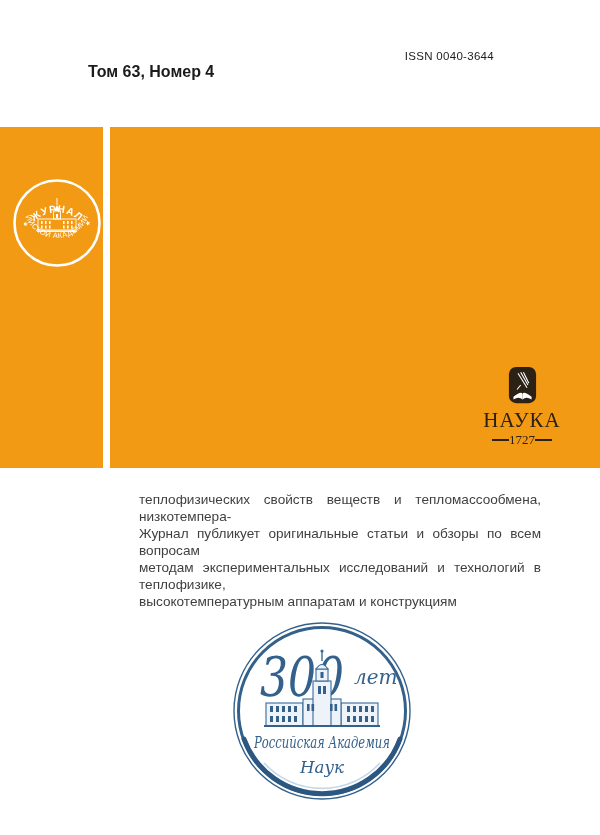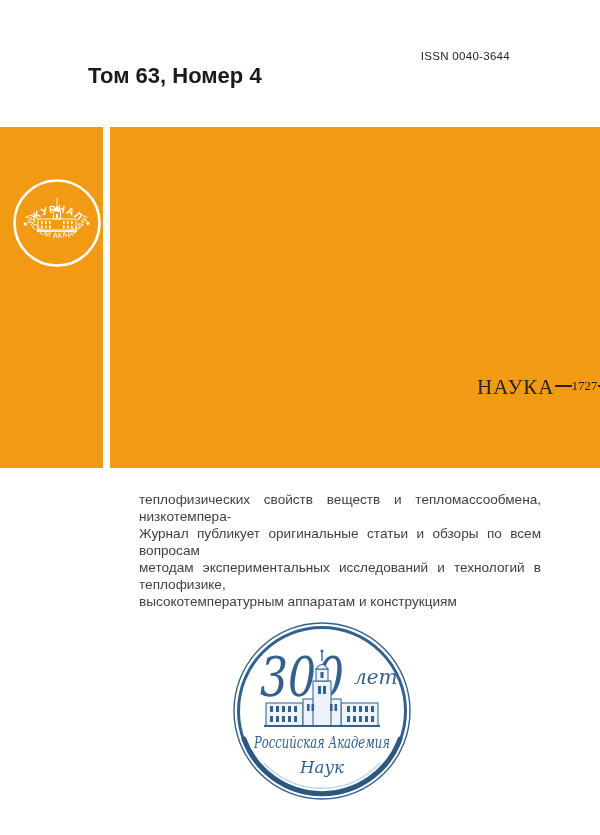--- a/index.html
+++ b/index.html
@@ -11,46 +11,46 @@
     --blue-dark:#2B5781;
   }
   html,body{margin:0;padding:0}
   body{
     width:600px;height:835px;position:relative;overflow:hidden;
     background:#ffffff;
     font-family:"Liberation Sans",sans-serif;
   }
   
   .issn{
-    position:absolute;top:50px;right:90px;
+    position:absolute;top:50px;right:106px;
     font-size:11.5px;color:#1c1c1c;letter-spacing:.3px;
   }
   .hdr-row{
     position:absolute;top:63px;left:88px;right:103px;
     display:flex;justify-content:space-between;align-items:baseline;
-    font-weight:bold;font-size:22px;color:var(--ink);
+    font-weight:bold;font-size:16px;color:var(--ink);
   }
   
   .orange-wrap{
     position:absolute;top:127px;left:0;width:600px;height:341px;
     display:flex;
   }
   .side-band{width:103px;background:var(--orange);position:relative}
   .band-gap{width:7px;background:#ffffff}
   .main-box{flex:1;background:var(--orange);position:relative}
   .seal{position:absolute;left:12px;top:51px;width:90px;height:90px}
   .title{
     position:absolute;left:42px;top:55px;
     color:#ffffff;font-weight:bold;font-size:41px;line-height:42px;
     letter-spacing:3px;white-space:nowrap;
   }
   
   .nauka{
     position:absolute;left:367px;top:238px;width:90px;
-    display:flex;align-items:center;
+    display:flex;flex-direction:column;align-items:center;
     color:var(--nauka-ink);
   }
   .nauka-name{
     font-family:"Liberation Serif",serif;
     font-size:21px;letter-spacing:1px;margin-top:4px;line-height:22px;
   }
   .nauka-year-row{display:flex;align-items:center;margin-top:2px}
   .nauka-dash{width:17px;height:1.6px;background:var(--nauka-ink)}
   .nauka-year{
     font-family:"Liberation Serif",serif;font-size:13px;line-height:14px;

